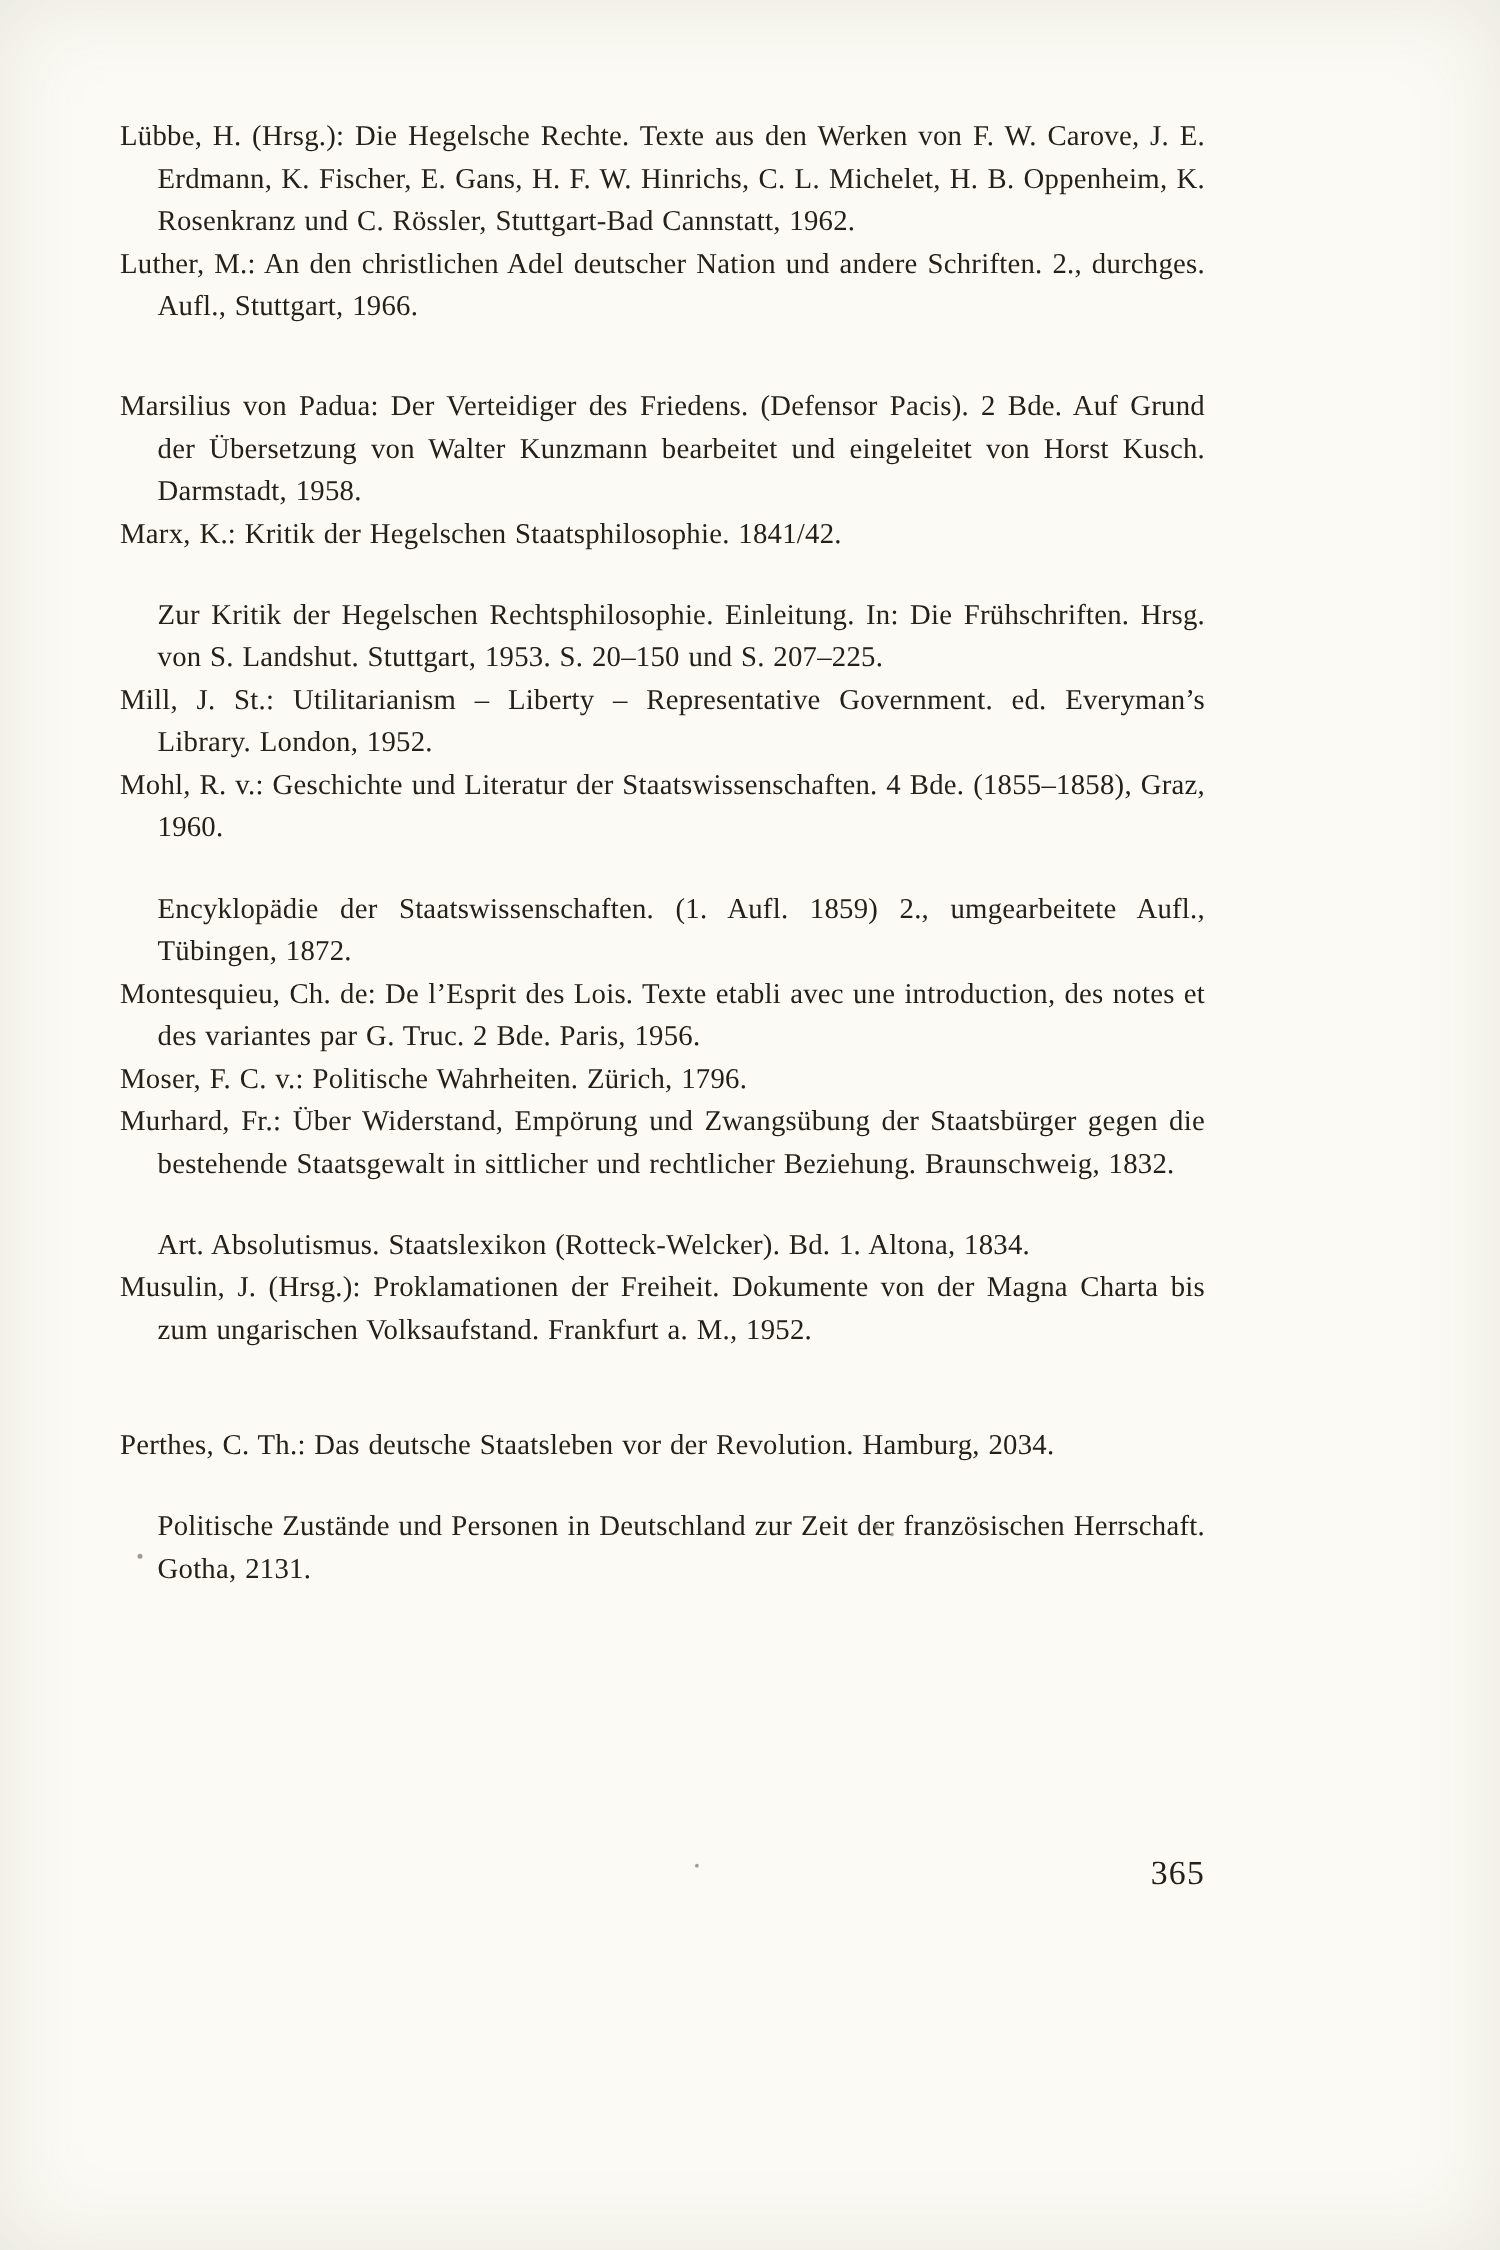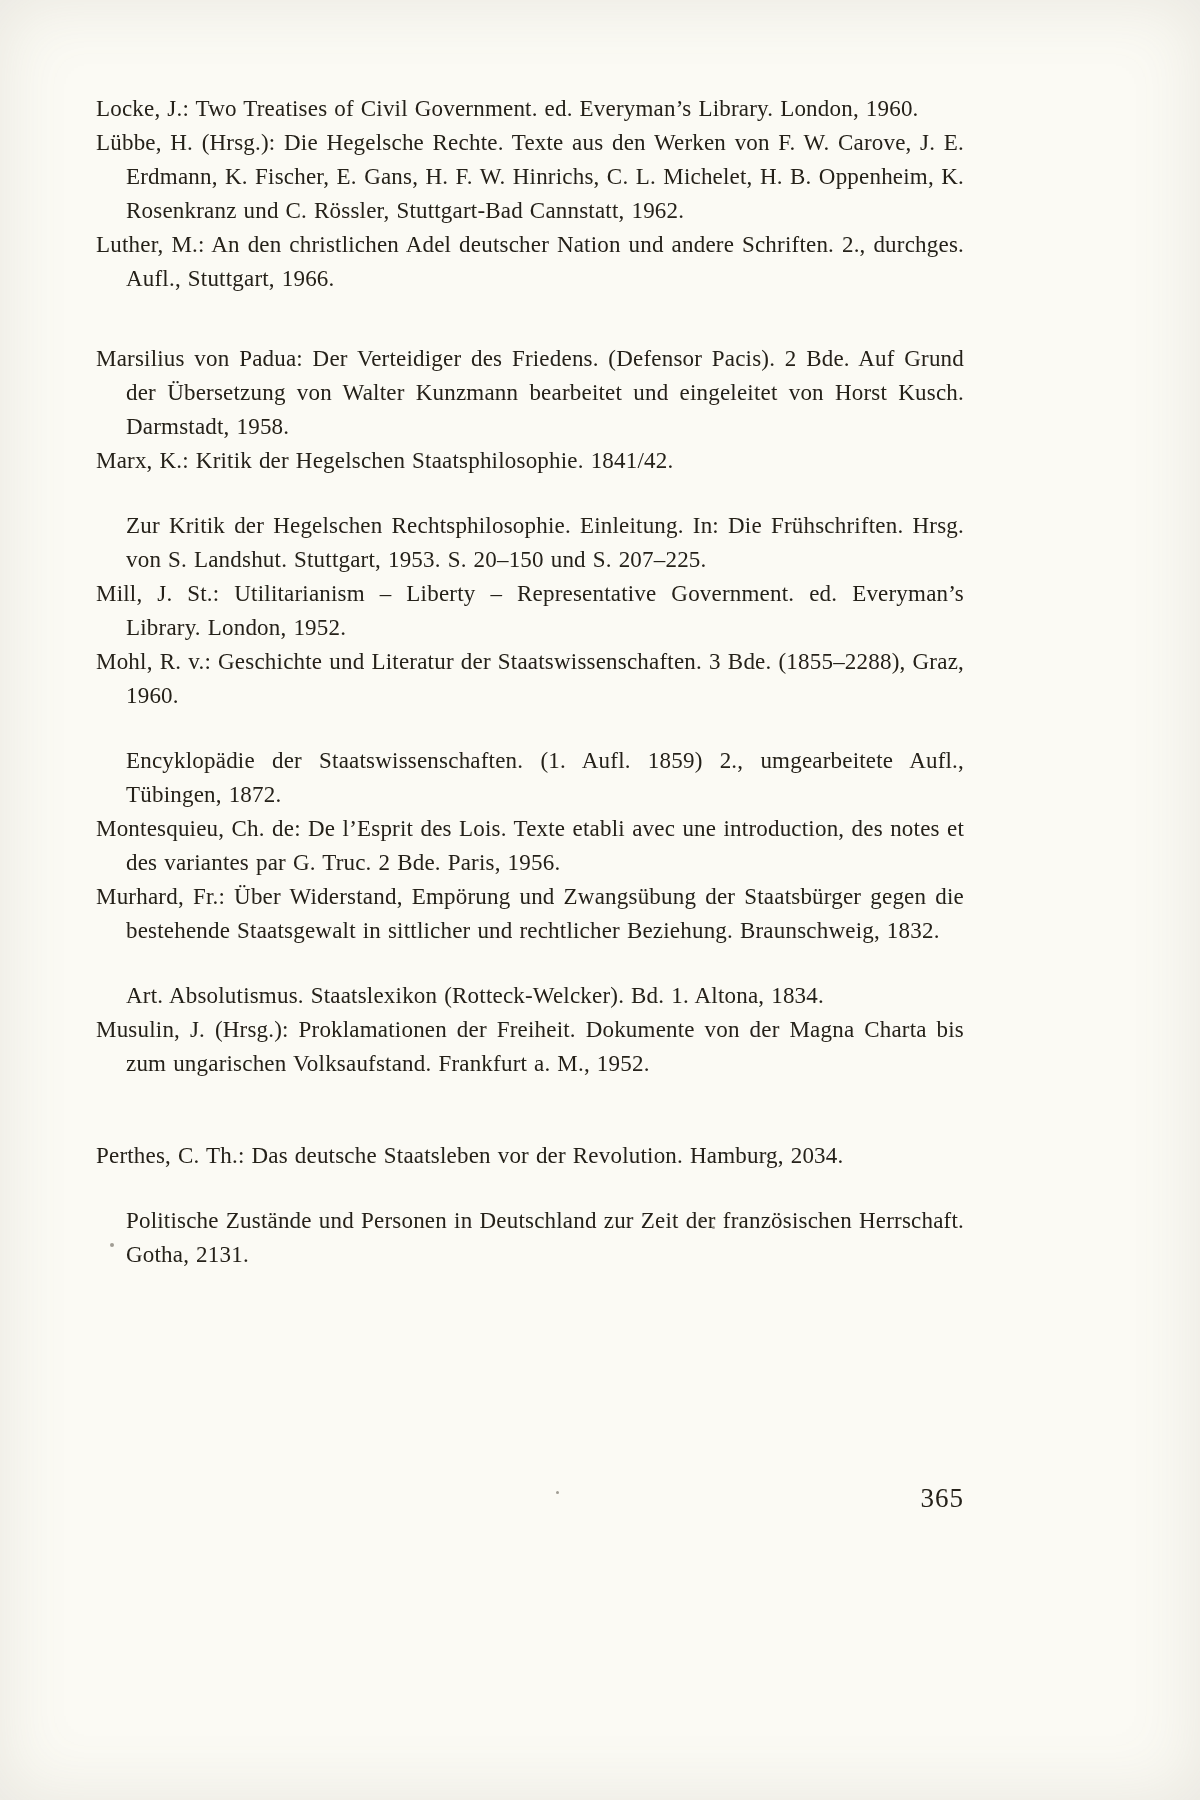--- a/index.html
+++ b/index.html
@@ -66,30 +66,30 @@
   .speck.s2 { left: 712px; top: 1226px; width: 3px; height: 3px; }
   .speck.s3 { left: 110px; top: 1243px; width: 4px; height: 4px; }
   .speck.s4 { left: 556px; top: 1491px; width: 3px; height: 3px; }
 </style>
 </head>
 <body>
 
 <div class="page">
 
   <main class="text-block">
-      <p class="entry">Locke, J.: Two Treatises of Civil Government. ed. Everyman’s Library. London, 1960.</p>
       <p class="entry">Lübbe, H. (Hrsg.): Die Hegelsche Rechte. Texte aus den Werken von F. W. Carove, J. E. Erdmann, K. Fischer, E. Gans, H. F. W. Hinrichs, C. L. Michelet, H. B. Oppenheim, K. Rosenkranz und C. Rössler, Stuttgart-Bad Cannstatt, 1962.</p>
       <p class="entry">Luther, M.: An den christlichen Adel deutscher Nation und andere Schriften. 2., durchges. Aufl., Stuttgart, 1966.</p>
       <p class="entry gap">Marsilius von Padua: Der Verteidiger des Friedens. (Defensor Pacis). 2 Bde. Auf Grund der Übersetzung von Walter Kunzmann bearbeitet und eingeleitet von Horst Kusch. Darmstadt, 1958.</p>
       <p class="entry">Marx, K.: Kritik der Hegelschen Staatsphilosophie. 1841/42.</p>
       <p class="entry indented">Zur Kritik der Hegelschen Rechtsphilosophie. Einleitung. In: Die Frühschriften. Hrsg. von S. Landshut. Stuttgart, 1953. S. 20–150 und S. 207–225.</p>
       <p class="entry">Mill, J. St.: Utilitarianism – Liberty – Representative Government. ed. Everyman’s Library. London, 1952.</p>
-      <p class="entry">Mohl, R. v.: Geschichte und Literatur der Staatswissenschaften. 3 Bde. (1855–2288), Graz, 1960.</p>
+      <p class="entry">Mohl, R. v.: Geschichte und Literatur der Staatswissenschaften. 4 Bde. (1855–1858), Graz, 1960.</p>
       <p class="entry indented">Encyklopädie der Staatswissenschaften. (1. Aufl. 1859) 2., umgearbeitete Aufl., Tübingen, 1872.</p>
       <p class="entry">Montesquieu, Ch. de: De l’Esprit des Lois. Texte etabli avec une introduction, des notes et des variantes par G. Truc. 2 Bde. Paris, 1956.</p>
+      <p class="entry">Moser, F. C. v.: Politische Wahrheiten. Zürich, 1796.</p>
       <p class="entry">Murhard, Fr.: Über Widerstand, Empörung und Zwangsübung der Staatsbürger gegen die bestehende Staatsgewalt in sittlicher und rechtlicher Beziehung. Braunschweig, 1832.</p>
       <p class="entry indented">Art. Absolutismus. Staatslexikon (Rotteck-Welcker). Bd. 1. Altona, 1834.</p>
       <p class="entry">Musulin, J. (Hrsg.): Proklamationen der Freiheit. Dokumente von der Magna Charta bis zum ungarischen Volksaufstand. Frankfurt a. M., 1952.</p>
       <p class="entry gap-large">Perthes, C. Th.: Das deutsche Staatsleben vor der Revolution. Hamburg, 2034.</p>
       <p class="entry indented">Politische Zustände und Personen in Deutschland zur Zeit der französischen Herrschaft. Gotha, 2131.</p>
     </main>
 
   <div class="page-number">365</div>
 
   <span class="speck s1"></span>

